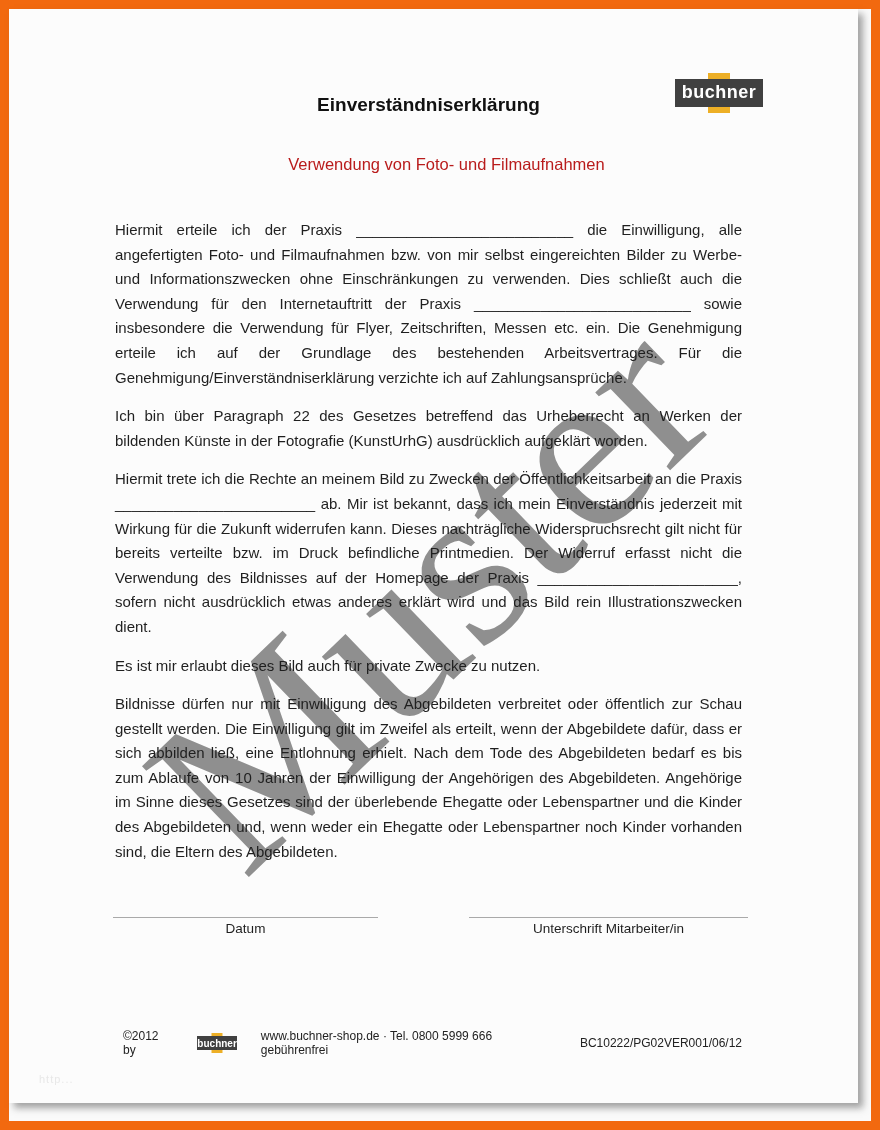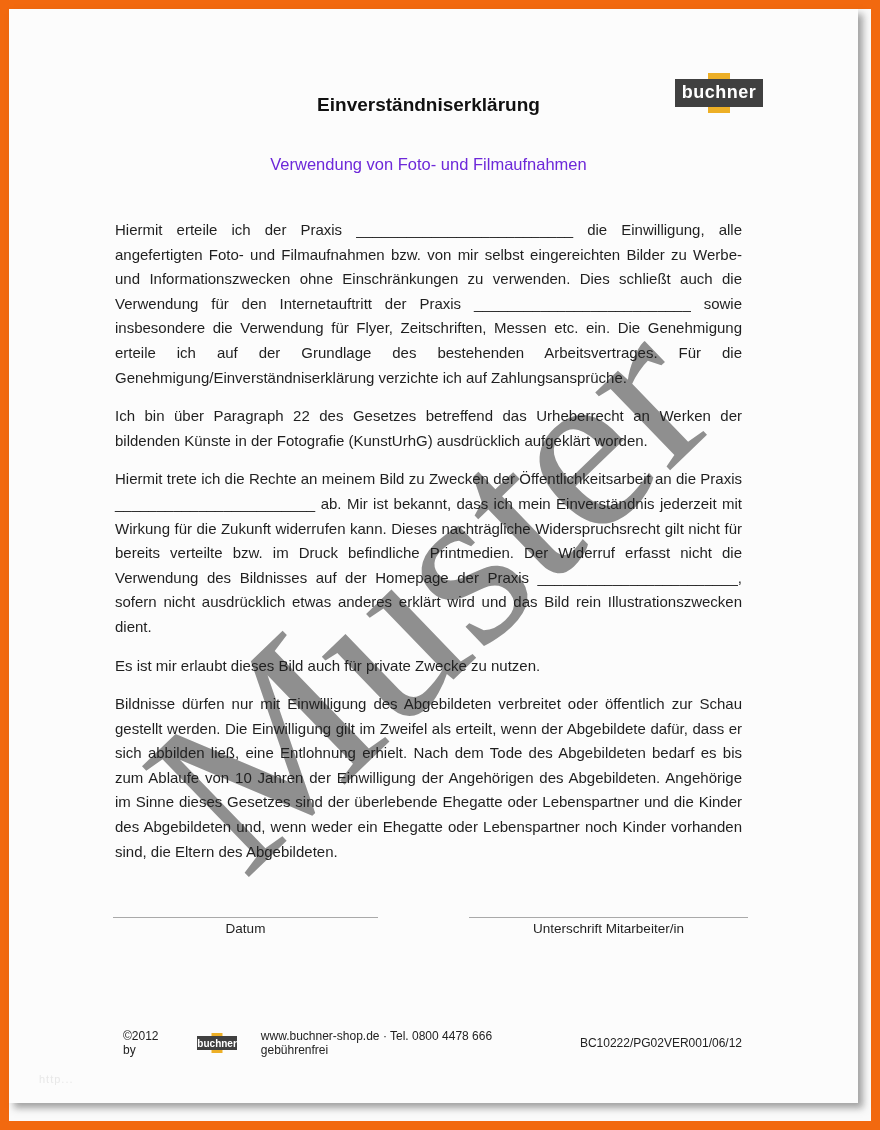--- a/index.html
+++ b/index.html
@@ -66,23 +66,23 @@
   .logo.small .logo-tab { width: 11px; height: 3px; }
   .logo.small .logo-tab.top { top: -3px; }
   .logo.small .logo-tab.bottom { bottom: -3px; }
 
   h1 {
     position: absolute; top: 85px; left: 106px; width: 627px;
     margin: 0; text-align: center;
     font-size: 19px; font-weight: bold; color: #111;
   }
   h2 {
-    position: absolute; top: 146px; left: 106px; width: 627px;
+    position: absolute; top: 146px; left: 124px; width: 627px;
     margin: 0; text-align: center;
-    font-size: 16.5px; font-weight: normal; color: #6d28d9;
+    font-size: 16.5px; font-weight: normal; color: #b91c1c;
   }
 
   .body-text { position: absolute; top: 209px; left: 106px; width: 627px; }
   .body-text p {
     margin: 0 0 14px 0;
     text-align: justify;
     font-size: 15px;
     line-height: 24.6px;
     color: #1f1f1f;
   }
@@ -146,21 +146,21 @@
         </div>
       </div>
 
       <div class="footer">
         <span>©2012 by</span>
         <span class="logo small">
           <span class="logo-tab top"></span>
           <span class="logo-text">buchner</span>
           <span class="logo-tab bottom"></span>
         </span>
-        <span>www.buchner-shop.de · Tel. 0800 4478 666 gebührenfrei</span>
+        <span>www.buchner-shop.de · Tel. 0800 5999 666 gebührenfrei</span>
         <span class="footer-code">BC10222/PG02VER001/06/12</span>
       </div>
 
       <div class="faint">http...</div>
 
     </div>
   </div>
 </div>
 
 </body></html>

